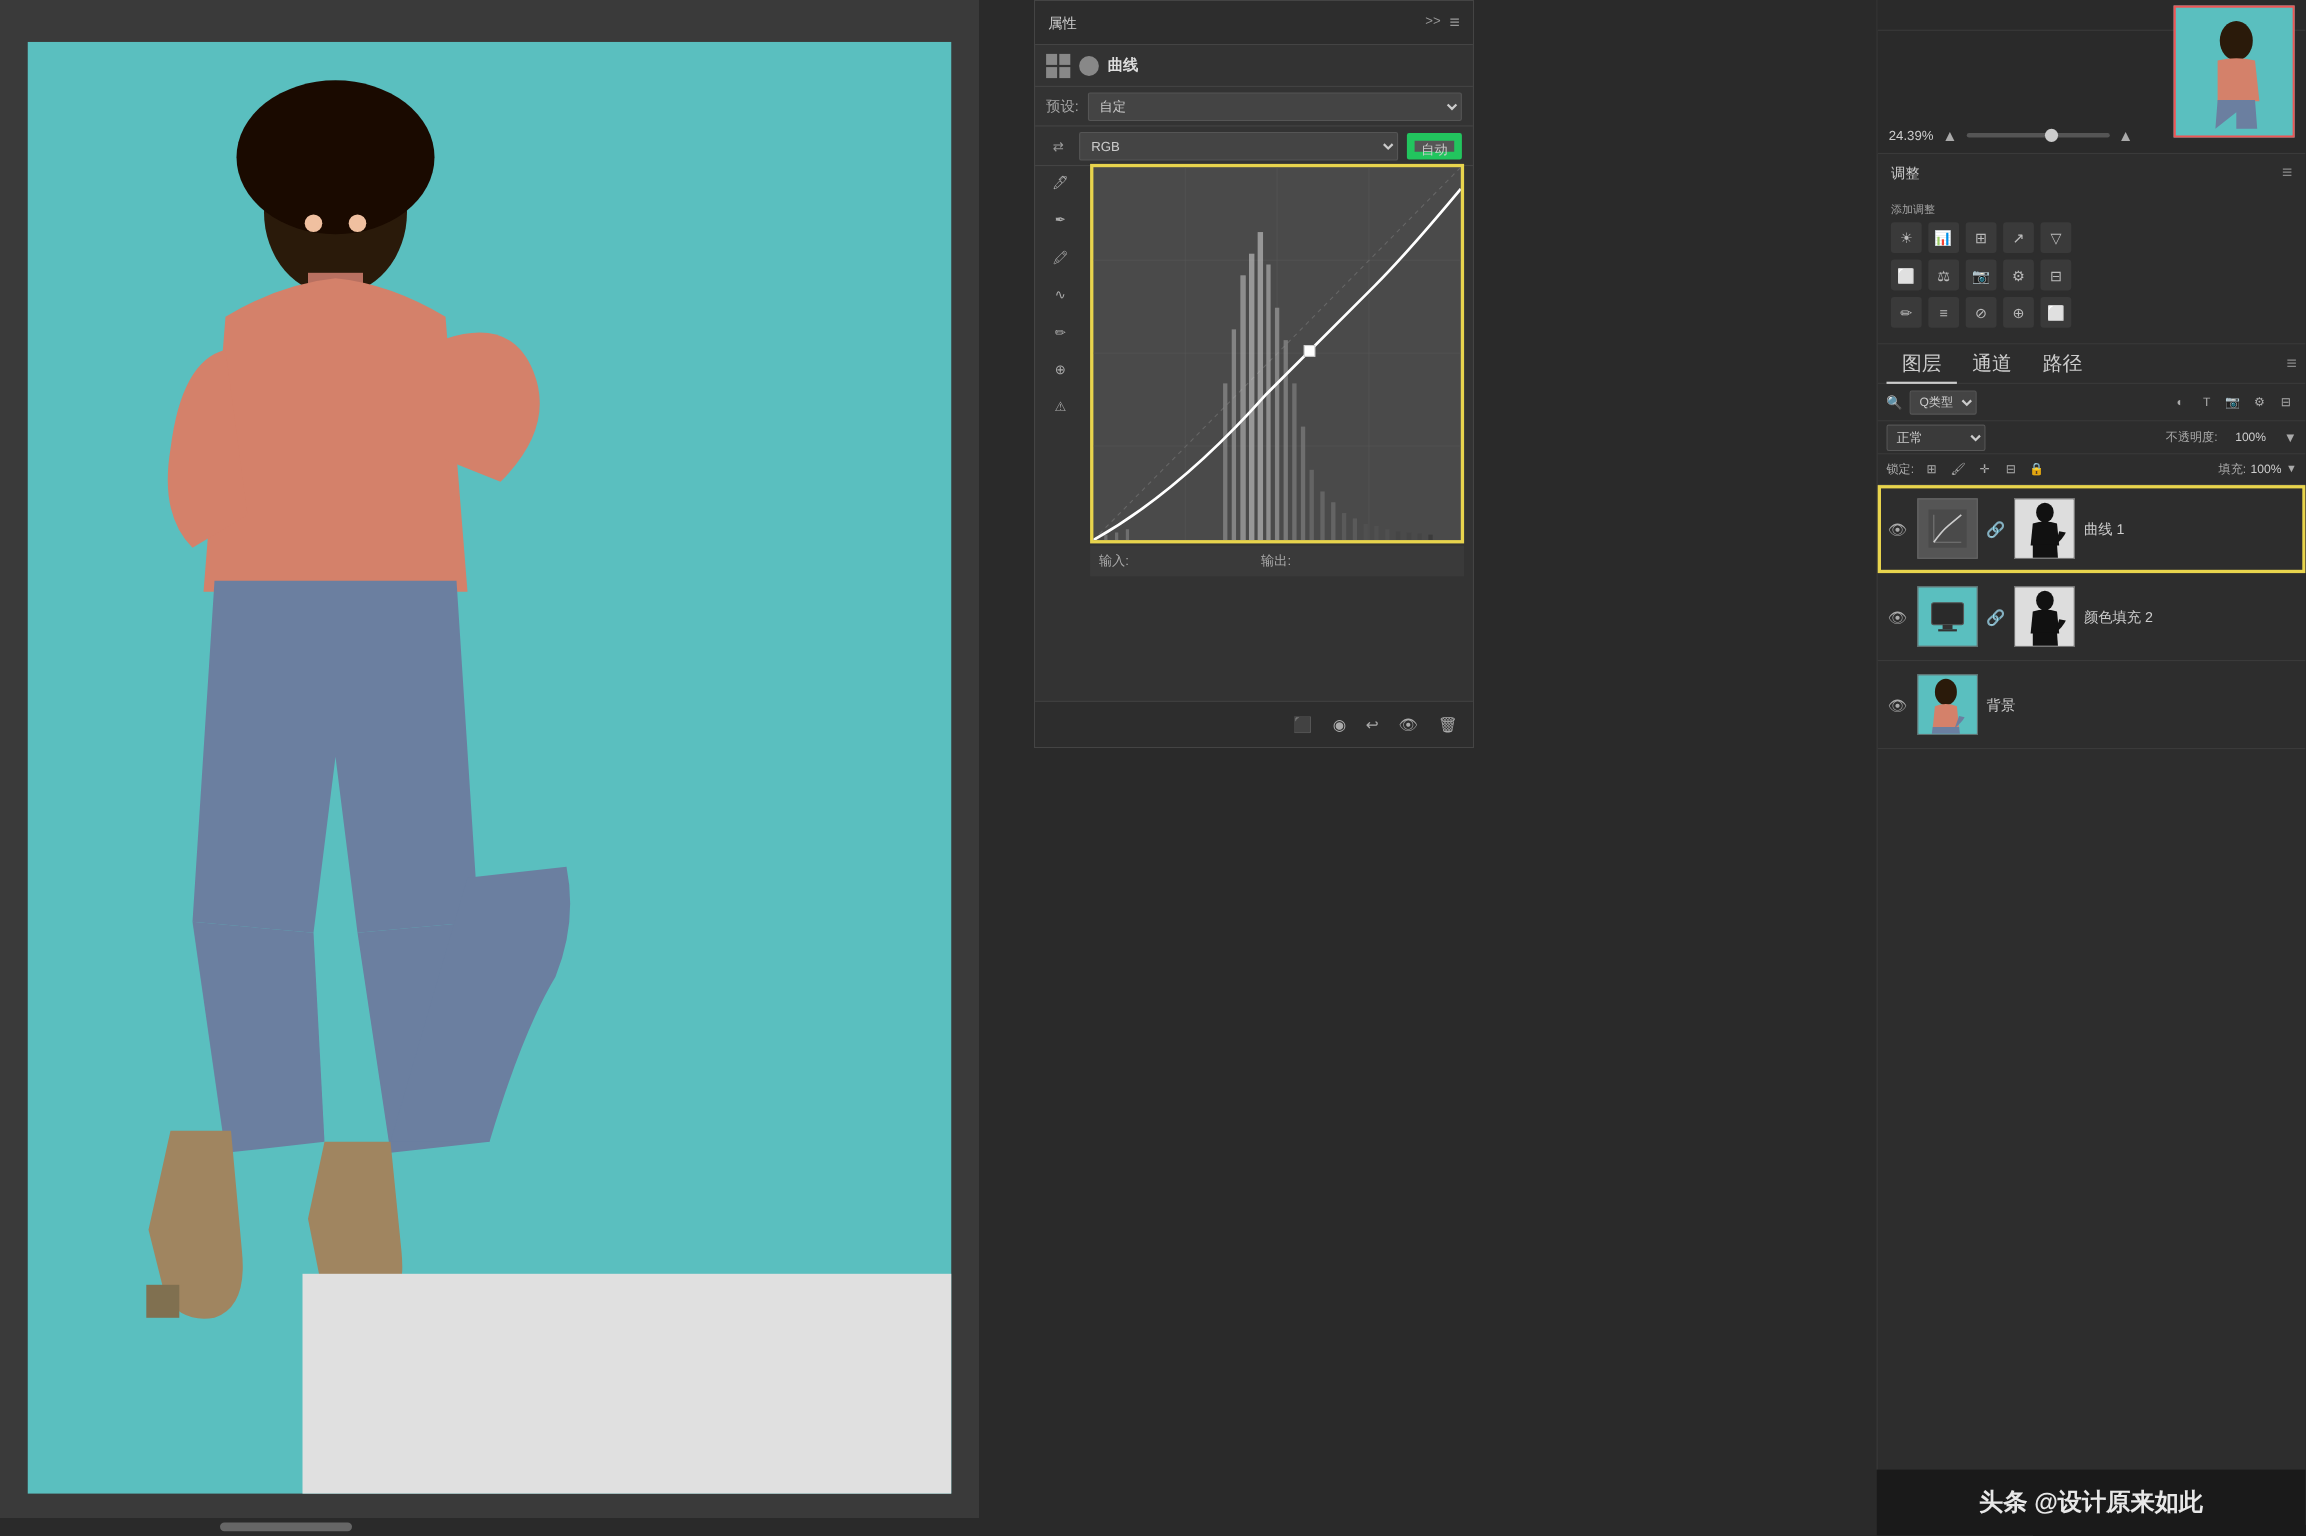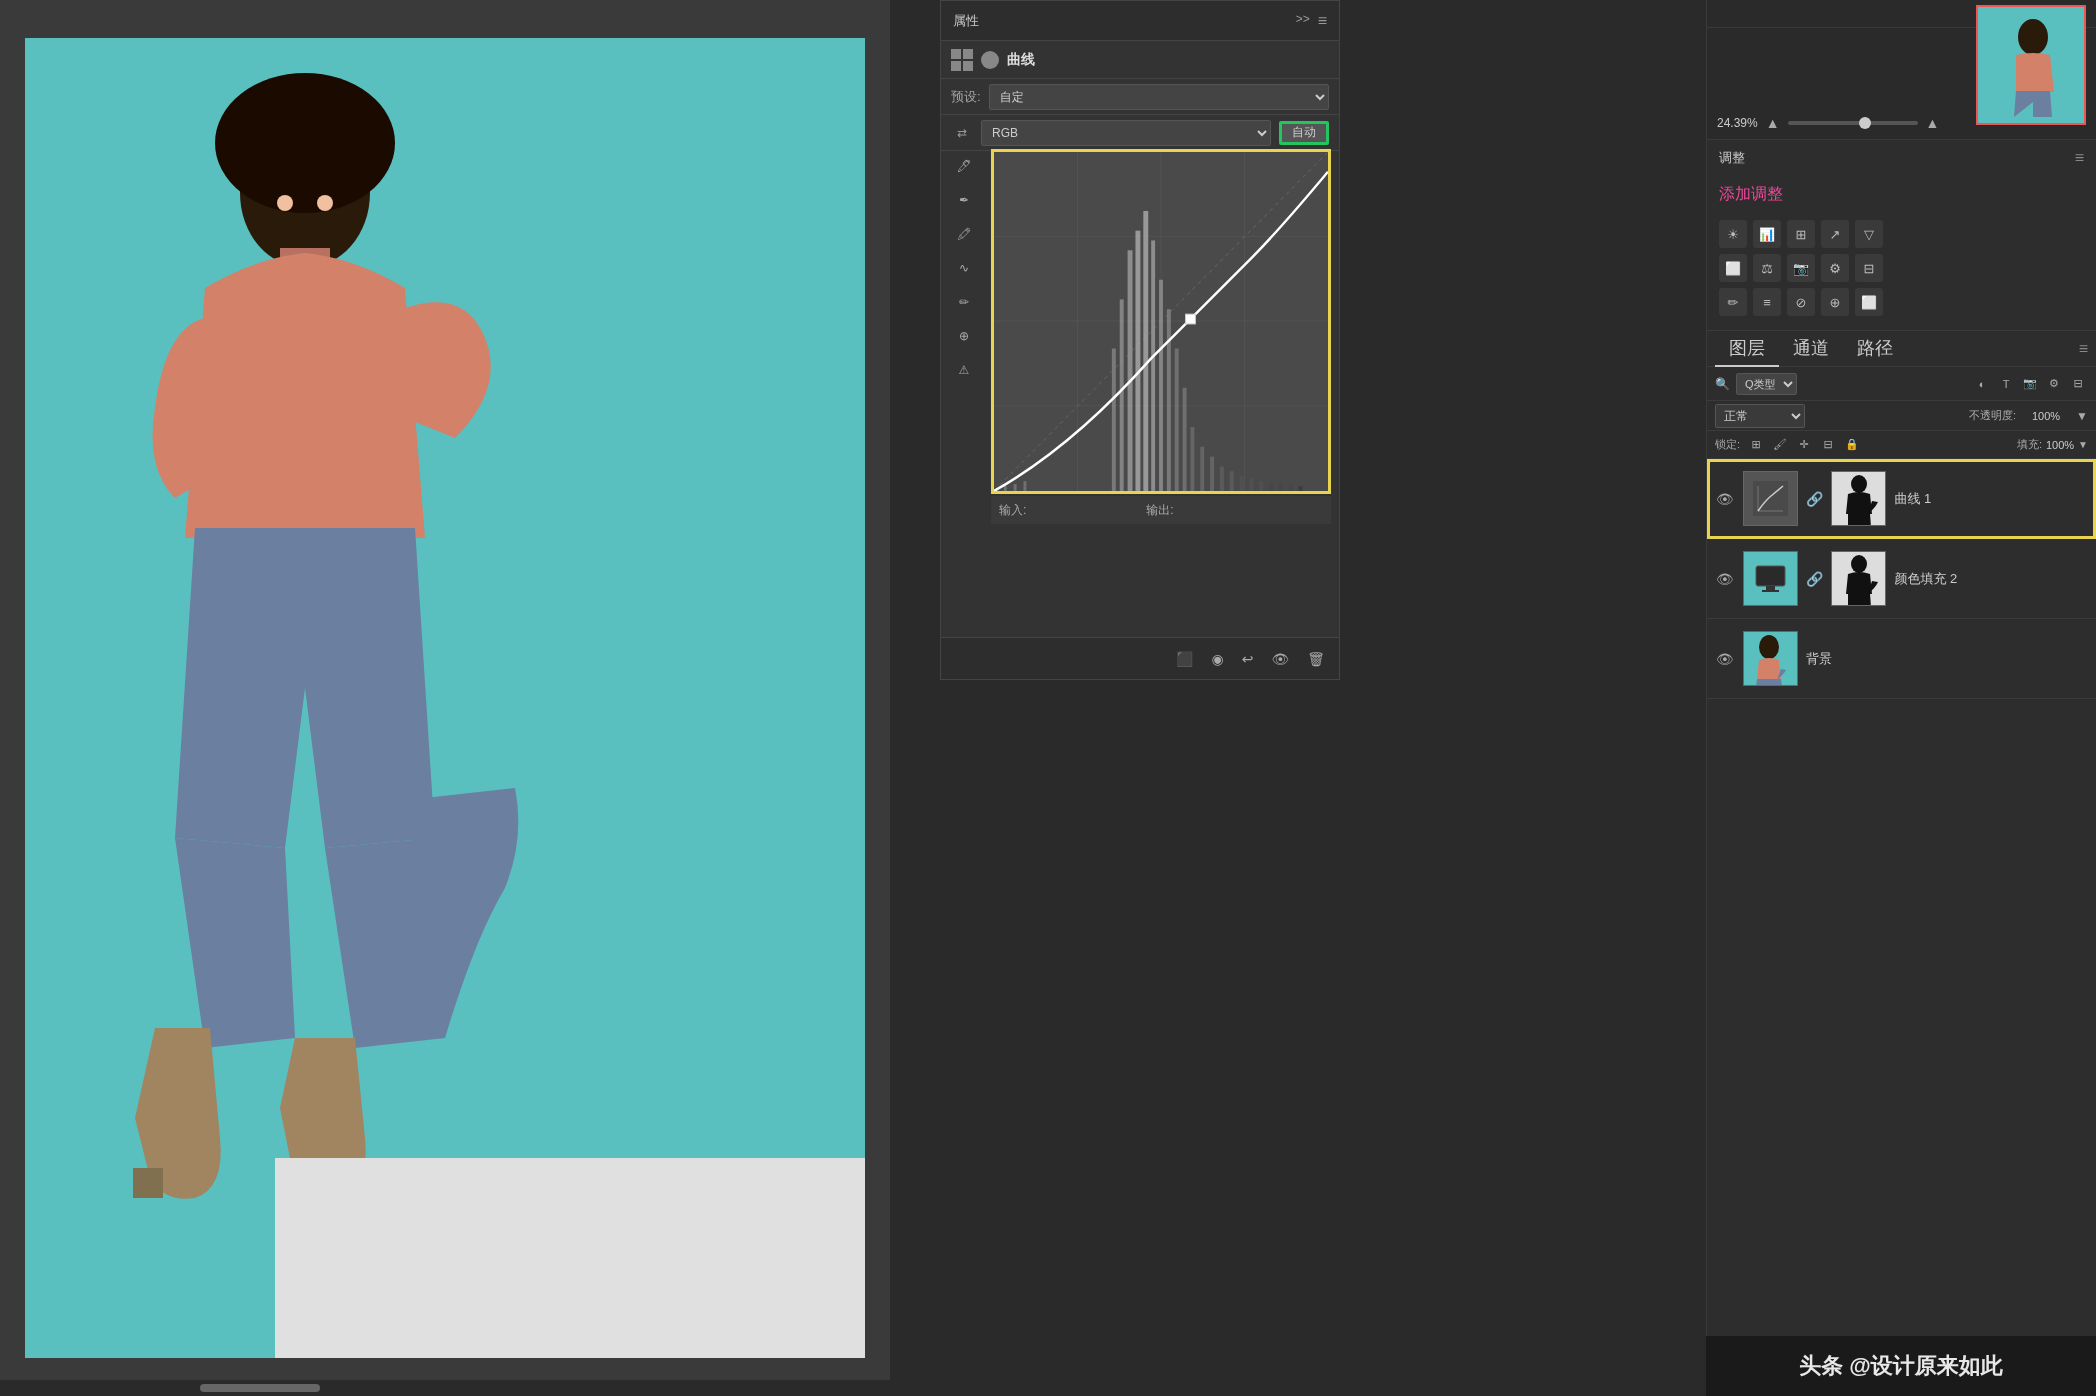--- a/index.html
+++ b/index.html
@@ -189,21 +189,21 @@
       color: #ccc;
       font-size: 12px;
       padding: 0 6px;
       border-radius: 2px;
     }
 
     .auto-btn {
       width: 50px;
       height: 24px;
       background: #555;
-      border: 3px solid #22c55e;
+      border: 7px solid #22c55e;
       color: #ccc;
       font-size: 12px;
       cursor: pointer;
       border-radius: 2px;
     }
 
     .curve-tool-icon {
       width: 26px;
       height: 26px;
       display: flex;
@@ -276,23 +276,23 @@
       font-size: 16px;
       cursor: pointer;
     }
 
     
     .adjustments-section {
       padding: 8px 12px;
     }
 
     .add-adjustment-label {
-      color: #ec4899;
-      font-size: 16px;
-      margin-bottom: 15px;
+      color: #a3a3a3;
+      font-size: 10px;
+      margin-bottom: 4px;
     }
 
     .adj-icons-row {
       display: flex;
       gap: 6px;
       flex-wrap: wrap;
       margin-bottom: 6px;
     }
 
     .adj-icon {

